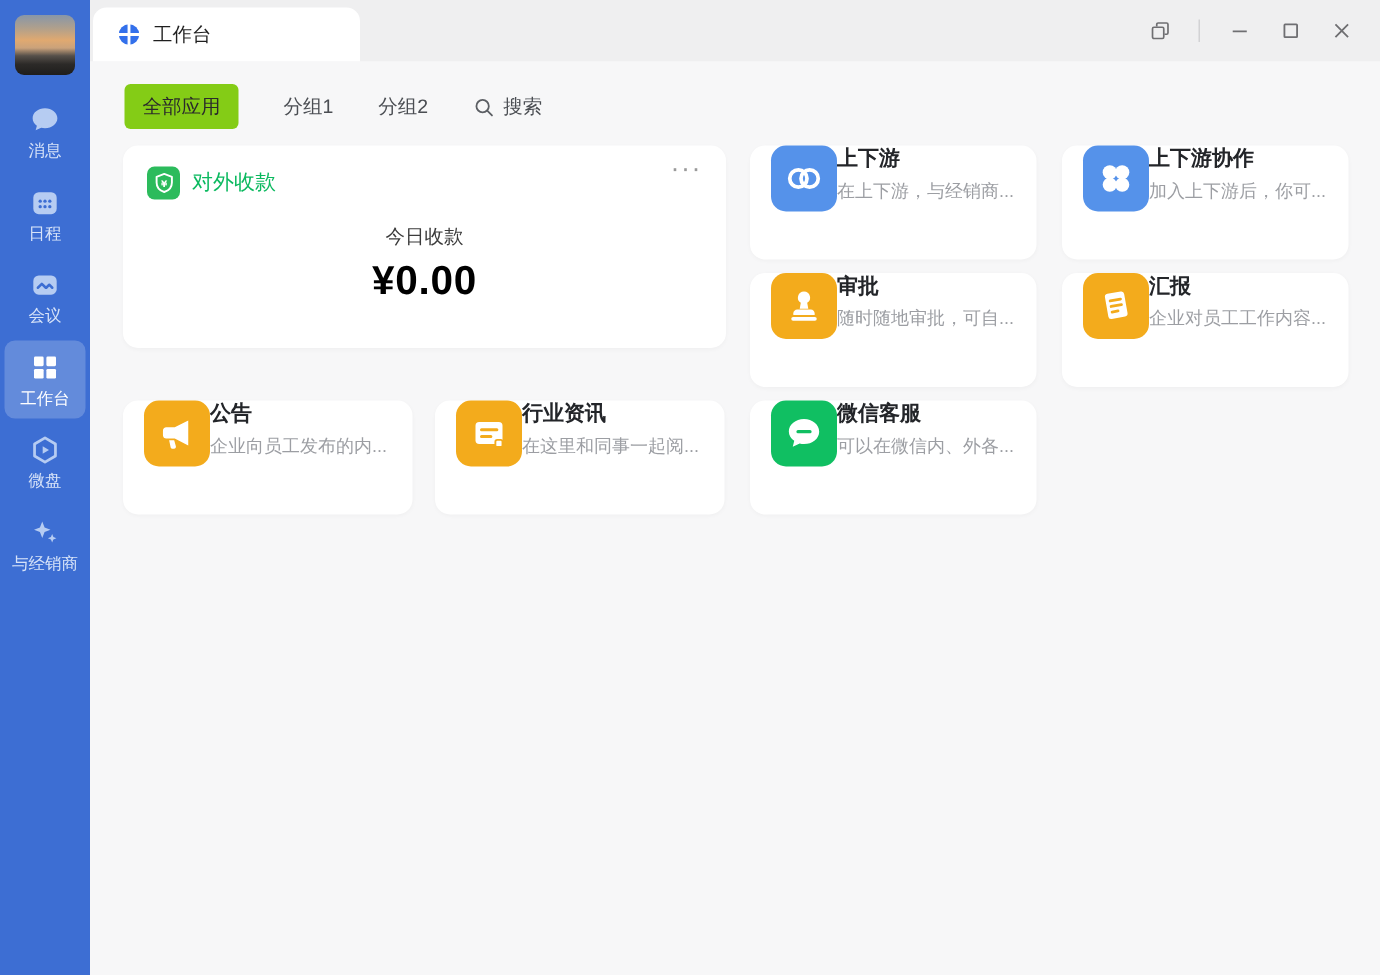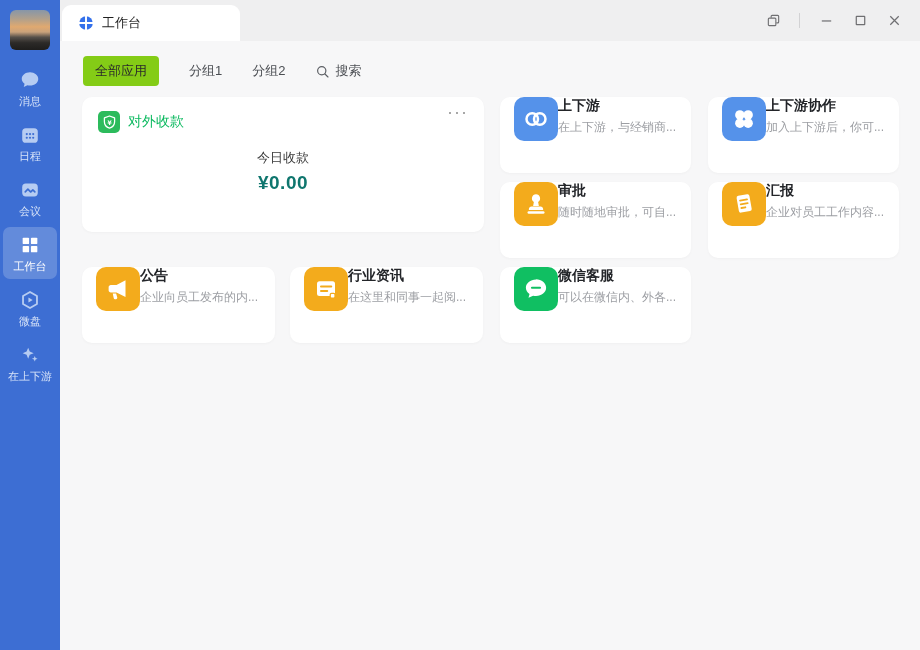--- a/index.html
+++ b/index.html
@@ -81,21 +81,21 @@
     width: 22px; height: 22px; border-radius: 5px;
     display: flex; align-items: center; justify-content: center;
   }
   .pay-name { font-size: 14px; color: #0BB95F; font-weight: 500; }
   .pay-menu {
     position: absolute; right: 16px; top: 6px; font-size: 18px; color: #9a9a9a;
     letter-spacing: 1px; cursor: pointer; line-height: 18px;
   }
   .pay-stats { margin-top: 16px; display: flex; flex-direction: column; align-items: center; }
   .pay-stat-label { font-size: 13px; color: #3b3b3b; }
-  .pay-amount { margin-top: 5px; font-size: 19px; font-weight: 700; color: #0f766e; letter-spacing: 0.5px; }
+  .pay-amount { margin-top: 5px; font-size: 27px; font-weight: 700; color: #000000; letter-spacing: 0.5px; }
 
   .card-small { width: 191px; height: 76px; display: flex; padding: 0 14px; }
   .pos-r1c2 { left: 440px; top: 56px; }
   .pos-r1c3 { left: 648px; top: 56px; }
   .pos-r2c2 { left: 440px; top: 141px; }
   .pos-r2c3 { left: 648px; top: 141px; }
   .pos-r3c1 { left: 22px;  top: 226px; width: 193px; }
   .pos-r3c2 { left: 230px; top: 226px; width: 193px; }
   .pos-r3c3 { left: 440px; top: 226px; }
 
@@ -167,21 +167,21 @@
           <path d="M10.3 9.3l4.6 2.7-4.6 2.7z" fill="#B6CCF2"></path>
         </svg>
         <span class="nav-label">微盘</span>
       </div>
 
       <div class="nav-item">
         <svg class="nav-icon" viewBox="0 0 24 24">
           <path d="M10 4l1.7 4.3L16 10l-4.3 1.7L10 16l-1.7-4.3L4 10l4.3-1.7L10 4z" fill="#B6CCF2"></path>
           <path d="M17.2 13l.9 2.2 2.2.9-2.2.9-.9 2.2-.9-2.2-2.2-.9 2.2-.9.9-2.2z" fill="#B6CCF2"></path>
         </svg>
-        <span class="nav-label">在上下游</span>
+        <span class="nav-label">与经销商</span>
       </div>
 
     </nav>
   </aside>
 
   <div class="main">
 
     <header class="titlebar">
       <div class="tab">
         <svg width="16" height="16" viewBox="0 0 20 20">

